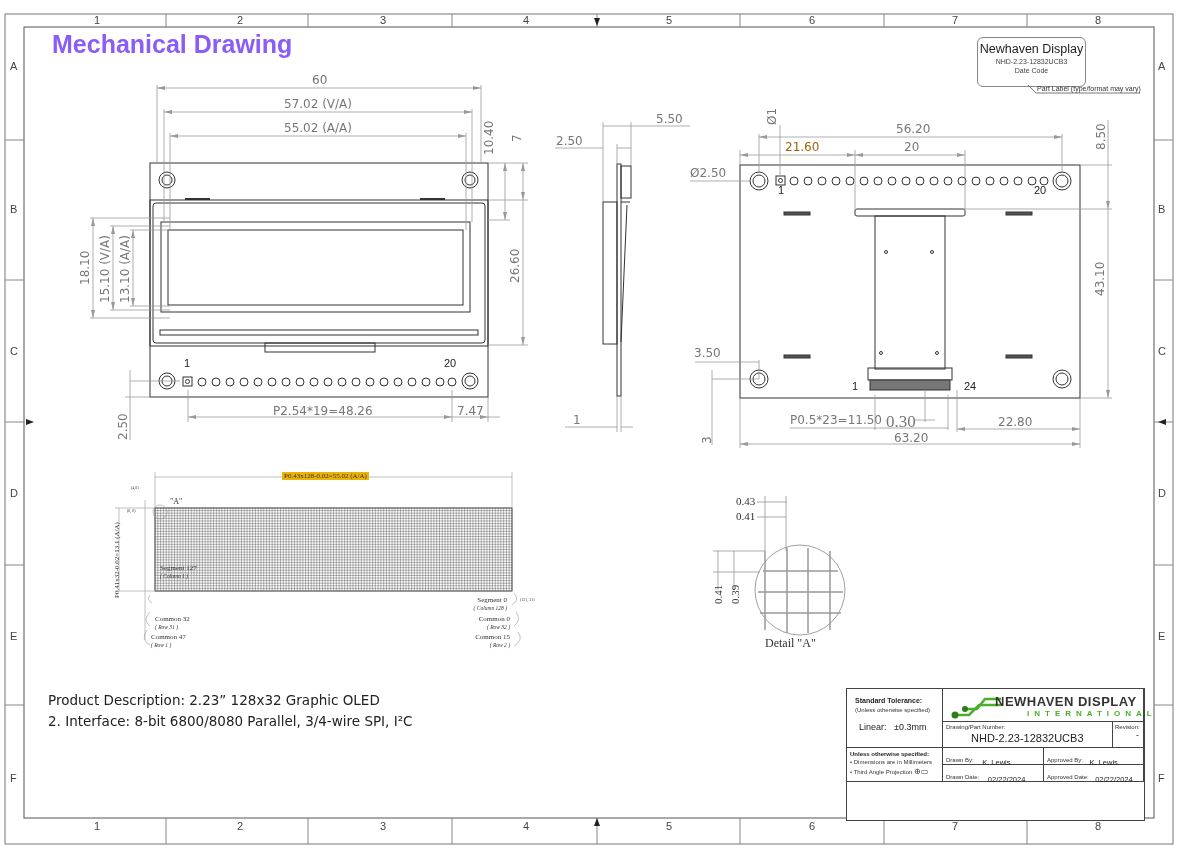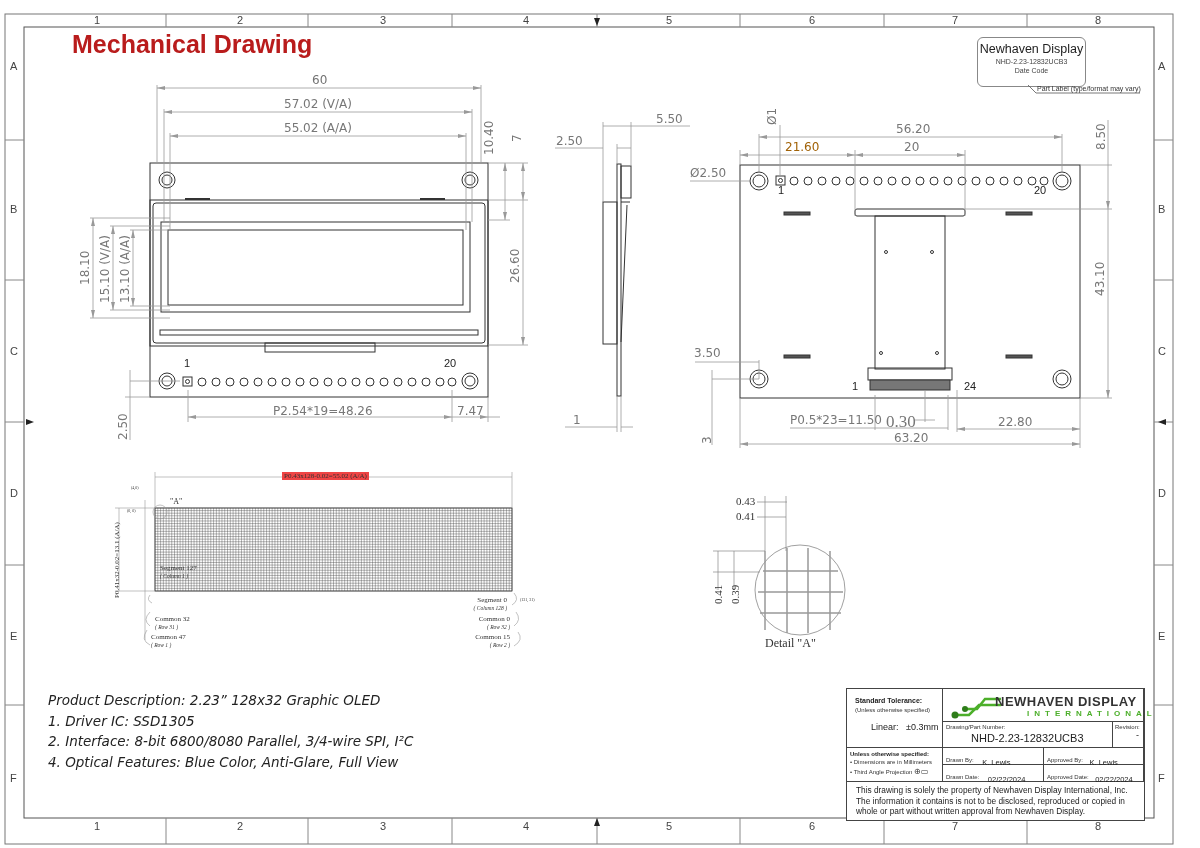--- a/index.html
+++ b/index.html
@@ -1,20 +1,20 @@
 <!DOCTYPE html>
 <html><head>
 <meta charset="utf-8">
 <style>
   html, body { margin:0; padding:0; background:#fff; }
   body { width:1200px; height:848px; position:relative; overflow:hidden; font-family:"Liberation Sans", sans-serif; color:#222; }
   svg { position:absolute; left:0; top:0; }
-  .title { position:absolute; left:52px; top:30px; font-family:"Liberation Sans", sans-serif; font-weight:bold; font-size:25px; color:#b91c1c;margin-left:20px; }
+  .title { position:absolute; left:52px; top:30px; font-family:"Liberation Sans", sans-serif; font-weight:bold; font-size:25px; color:#8b5cf6; }
   .desc { position:absolute; left:48px; top:690px; font-family:"DejaVu Sans", sans-serif; font-size:13.5px; line-height:20.5px; color:#222; }
-  .desc div { white-space:nowrap;font-style:italic; }
+  .desc div { white-space:nowrap; }
   .label-box { position:absolute; left:977px; top:37px; width:107px; height:48px; border:1px solid #888; border-radius:6px; text-align:center; font-family:"Liberation Sans", sans-serif; }
   .label-box .l1 { font-size:12.5px; margin-top:4px; color:#222; }
   .label-box .l2 { font-size:7px; margin-top:2px; color:#444; }
   .label-box .l3 { font-size:7px; margin-top:2px; color:#444; }
   .label-note { position:absolute; left:1037px; top:85px; font-size:7px; font-family:"Liberation Sans", sans-serif; color:#333; white-space:nowrap; }
   .tb { position:absolute; left:846px; top:688px; width:297px; height:131px; border:1px solid #444; font-family:"Liberation Sans", sans-serif; background:#fff; }
   .tb .cell { position:absolute; border-right:1px solid #444; border-bottom:1px solid #444; box-sizing:border-box; }
   .tiny { font-size:6px; color:#333; }
 </style>
 </head>
@@ -560,21 +560,21 @@
   <span style="position:absolute;left:886px;top:412px;font-size:17px;color:#777;font-family:Liberation Serif, serif;">0.30</span>
   <span style="position:absolute;left:998px;top:415px;font-size:12px;color:#777;font-family:'DejaVu Sans',sans-serif;">22.80</span>
   <span style="position:absolute;left:894px;top:431px;font-size:12px;color:#777;font-family:'DejaVu Sans',sans-serif;">63.20</span>
   <span style="position:absolute;left:778px;top:184px;font-size:11px;color:#222;">1</span>
   <span style="position:absolute;left:1034px;top:184px;font-size:11px;color:#222;">20</span>
   <span style="position:absolute;left:852px;top:380px;font-size:11px;color:#222;">1</span>
   <span style="position:absolute;left:964px;top:380px;font-size:11px;color:#222;">24</span>
 </div>
 
 <div style="font-family:'Liberation Serif',serif;color:#333;">
-  <span style="position:absolute;left:282px;top:472px;font-size:7px;background:#ef4444;padding:0 2px;">P0.43x128-0.02=55.02 (A/A)</span>
+  <span style="position:absolute;left:282px;top:472px;font-size:7px;background:#eab308;padding:0 2px;">P0.43x128-0.02=55.02 (A/A)</span>
   <span style="position:absolute;left:113px;top:598px;font-size:7px;transform:rotate(-90deg);transform-origin:left top;white-space:nowrap;">P0.41x32-0.02=13.1 (A/A)</span>
   <span style="position:absolute;left:127px;top:508px;font-size:4px;">(0, 0)</span>
   <span style="position:absolute;left:131px;top:485px;font-size:4px;">(4,0)</span>
   <span style="position:absolute;left:520px;top:597px;font-size:4px;">(131, 31)</span>
   <span style="position:absolute;left:170px;top:497px;font-size:8px;">"A"</span>
   <div style="position:absolute;left:160px;top:564px;font-size:7px;"><span>Segment 127</span><br><i style="font-size:5.5px;">( Column 1 )</i></div>
   <div style="position:absolute;left:155px;top:615px;font-size:7px;"><span>Common 32</span><br><i style="font-size:5.5px;">( Row 31 )</i></div>
   <div style="position:absolute;left:151px;top:633px;font-size:7px;"><span>Common 47</span><br><i style="font-size:5.5px;">( Row 1 )</i></div>
   <div style="position:absolute;left:462px;top:596px;font-size:7px;text-align:right;width:45px;"><span>Segment 0</span><br><i style="font-size:5.5px;">( Column 128 )</i></div>
   <div style="position:absolute;left:465px;top:615px;font-size:7px;text-align:right;width:45px;"><span>Common 0</span><br><i style="font-size:5.5px;">( Row 32 )</i></div>
@@ -584,30 +584,28 @@
 <div style="font-family:'Liberation Serif',serif;color:#333;">
   <span style="position:absolute;left:736px;top:495px;font-size:11px;">0.43</span>
   <span style="position:absolute;left:736px;top:510px;font-size:11px;">0.41</span>
   <span style="position:absolute;left:712px;top:604px;font-size:11px;transform:rotate(-90deg);transform-origin:left top;">0.41</span>
   <span style="position:absolute;left:729px;top:604px;font-size:11px;transform:rotate(-90deg);transform-origin:left top;">0.39</span>
   <span style="position:absolute;left:765px;top:636px;font-size:12px;">Detail "A"</span>
 </div>
 
 <div class="desc">
   <div>Product Description: 2.23” 128x32 Graphic OLED</div>
-  <div>1. Driver IC: SSD1305</div>
   <div>2. Interface: 8-bit 6800/8080 Parallel, 3/4-wire SPI, I²C</div>
-  <div>4. Optical Features: Blue Color, Anti-Glare, Full View</div>
 </div>
 
 <div class="tb">
   <div class="cell" style="left:0;top:0;width:96px;height:59px;">
     <div style="font-size:7px;font-weight:bold;margin:8px 0 0 8px;">Standard Tolerance:</div>
     <div class="tiny" style="margin:3px 0 0 8px;">(Unless otherwise specified)</div>
-    <div style="font-size:9px;margin:9px 0 0 24px;white-space:pre;">Linear:   ±0.3mm</div>
+    <div style="font-size:9px;margin:9px 0 0 12px;white-space:pre;">Linear:   ±0.3mm</div>
   </div>
   <div class="cell" style="left:96px;top:0;width:201px;height:33px;">
     <svg width="60" height="30" style="position:absolute;left:6px;top:2px;">
       <path d="M6,24 L20,24 L30,14 L52,14" stroke="#4caf2a" stroke-width="2.5" fill="none"></path>
       <path d="M16,18 L28,18 L36,8 L52,8" stroke="#4caf2a" stroke-width="2.5" fill="none"></path>
       <circle cx="6" cy="24" r="3.5" fill="#2e7d1a"></circle>
         <circle cx="16" cy="18" r="3" fill="#2e7d1a"></circle>
     </svg>
     <div style="position:absolute;left:52px;top:5px;font-size:13px;font-weight:bold;letter-spacing:0.5px;color:#333;">NEWHAVEN DISPLAY</div>
     <div style="position:absolute;left:84px;top:20px;font-size:8px;font-weight:bold;letter-spacing:5px;color:#4caf2a;">INTERNATIONAL</div>
@@ -634,14 +632,13 @@
     <span style="font-size:7.5px;margin-left:2px;position:relative;top:3px;">K. Lewis</span>
   </div>
   <div class="cell" style="left:96px;top:76px;width:101px;height:17px;">
     <span class="tiny" style="margin-left:3px;">Drawn Date:</span>
     <span style="font-size:7.5px;margin-left:4px;position:relative;top:3px;">02/22/2024</span>
   </div>
   <div class="cell" style="left:197px;top:76px;width:100px;height:17px;">
     <span class="tiny" style="margin-left:3px;">Approved Date:</span>
     <span style="font-size:7.5px;margin-left:2px;position:relative;top:3px;">02/22/2024</span>
   </div>
-  <div style="position:absolute;left:9px;top:96px;width:286px;font-size:8.3px;line-height:10.5px;color:#222;">This drawing is solely the property of Newhaven Display International, Inc. The information it contains is not to be disclosed, reproduced or copied in whole or part without written approval from Newhaven Display.</div>
 </div>
 
 </body></html>

